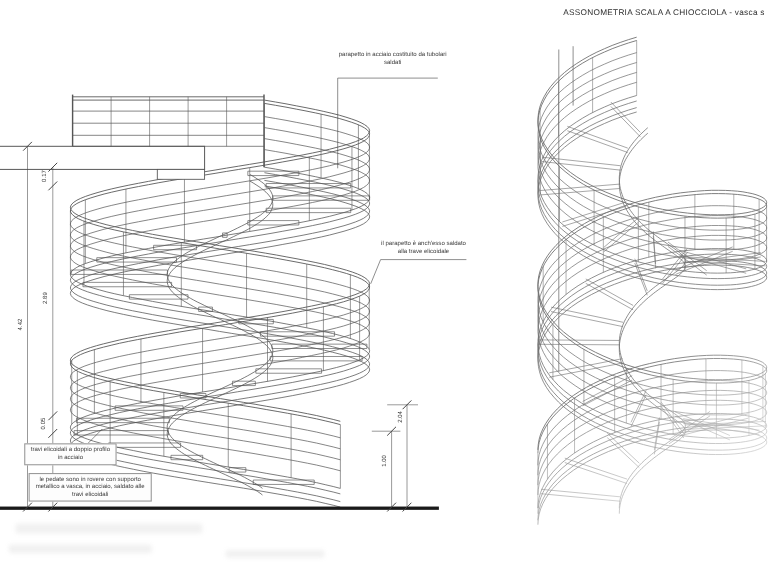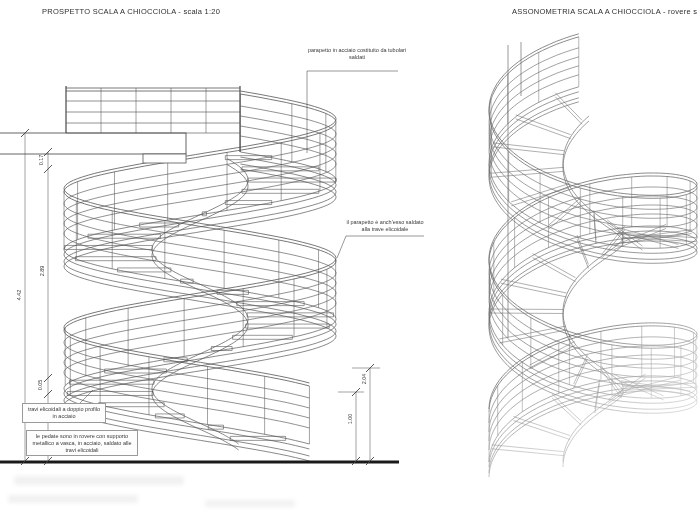--- a/index.html
+++ b/index.html
@@ -325,22 +325,21 @@
         <path d="M352 465L360 457" fill="none" stroke="#444444" stroke-width="0.9"></path>
         <path d="M338 392L364 392" fill="none" stroke="#444444" stroke-width="0.5"></path>
       </g>
     <g id="gLeaders">
         <path d="M398 71L307 71L307 153" fill="none" stroke="#444444" stroke-width="0.55"></path>
         <path d="M424 236L346 236L337 258" fill="none" stroke="#444444" stroke-width="0.55"></path>
         <path d="M80 403L93 390" fill="none" stroke="#444444" stroke-width="0.55"></path>
       </g>
   </svg>
 
-  <div class="title" style="left:42px;top:7px">PROSPETTO SCALA A CHIOCCIOLA - scala 1:20</div>
-  <div class="title" style="left:512px;top:7px">ASSONOMETRIA SCALA A CHIOCCIOLA - rovere s</div>
+  <div class="title" style="left:512px;top:7px">ASSONOMETRIA SCALA A CHIOCCIOLA - vasca s</div>
 
   <div class="ann" style="left:307px;top:47px;width:100px">parapetto in acciaio costituito da tubolari saldati</div>
   <div class="ann" style="left:345px;top:219px;width:80px">il parapetto è anch'esso saldato alla trave elicoidale</div>
   <div class="ann boxed" style="left:22px;top:403px;width:76px">travi elicoidali a doppio profilo in acciaio</div>
   <div class="ann boxed" style="left:26px;top:430px;width:104px">le pedate sono in rovere con supporto metallico a vasca, in acciaio, saldato alle travi elicoidali</div>
 
   <div class="dim" style="left:29px;top:157px">0.17</div>
   <div class="dim" style="left:30px;top:268px">2.89</div>
   <div class="dim" style="left:7px;top:292px">4.42</div>
   <div class="dim" style="left:28px;top:382px">0.05</div>

